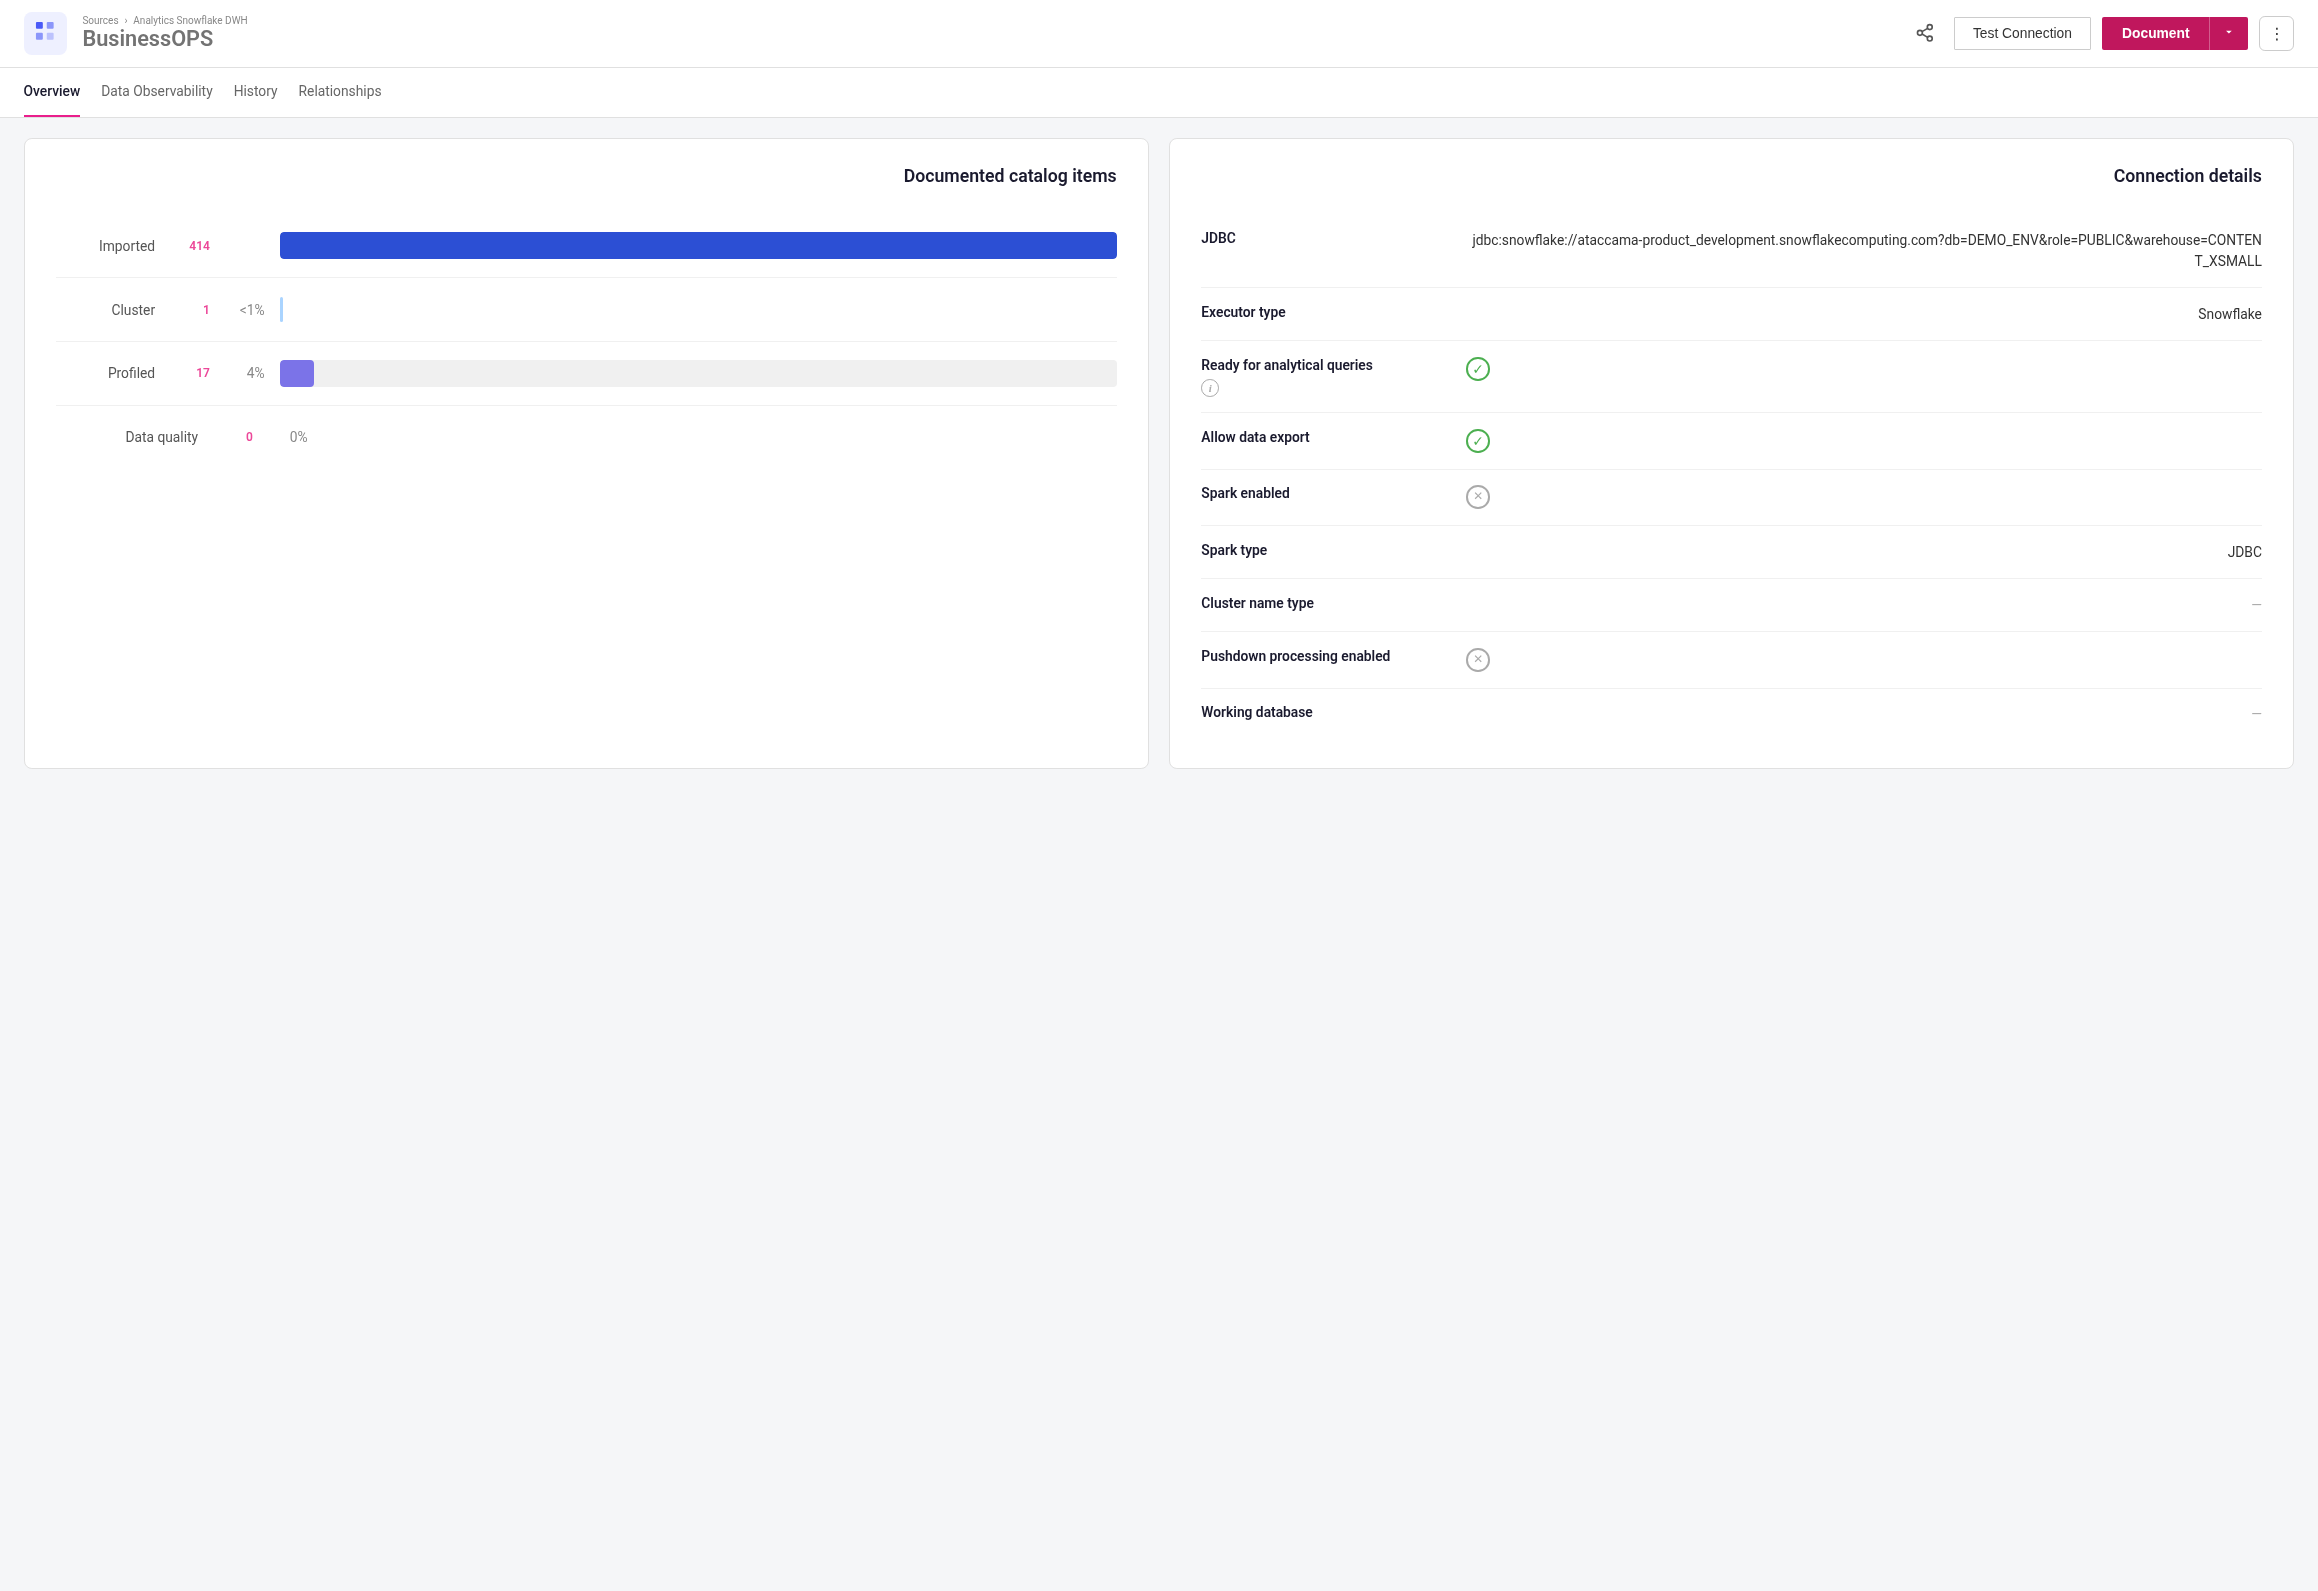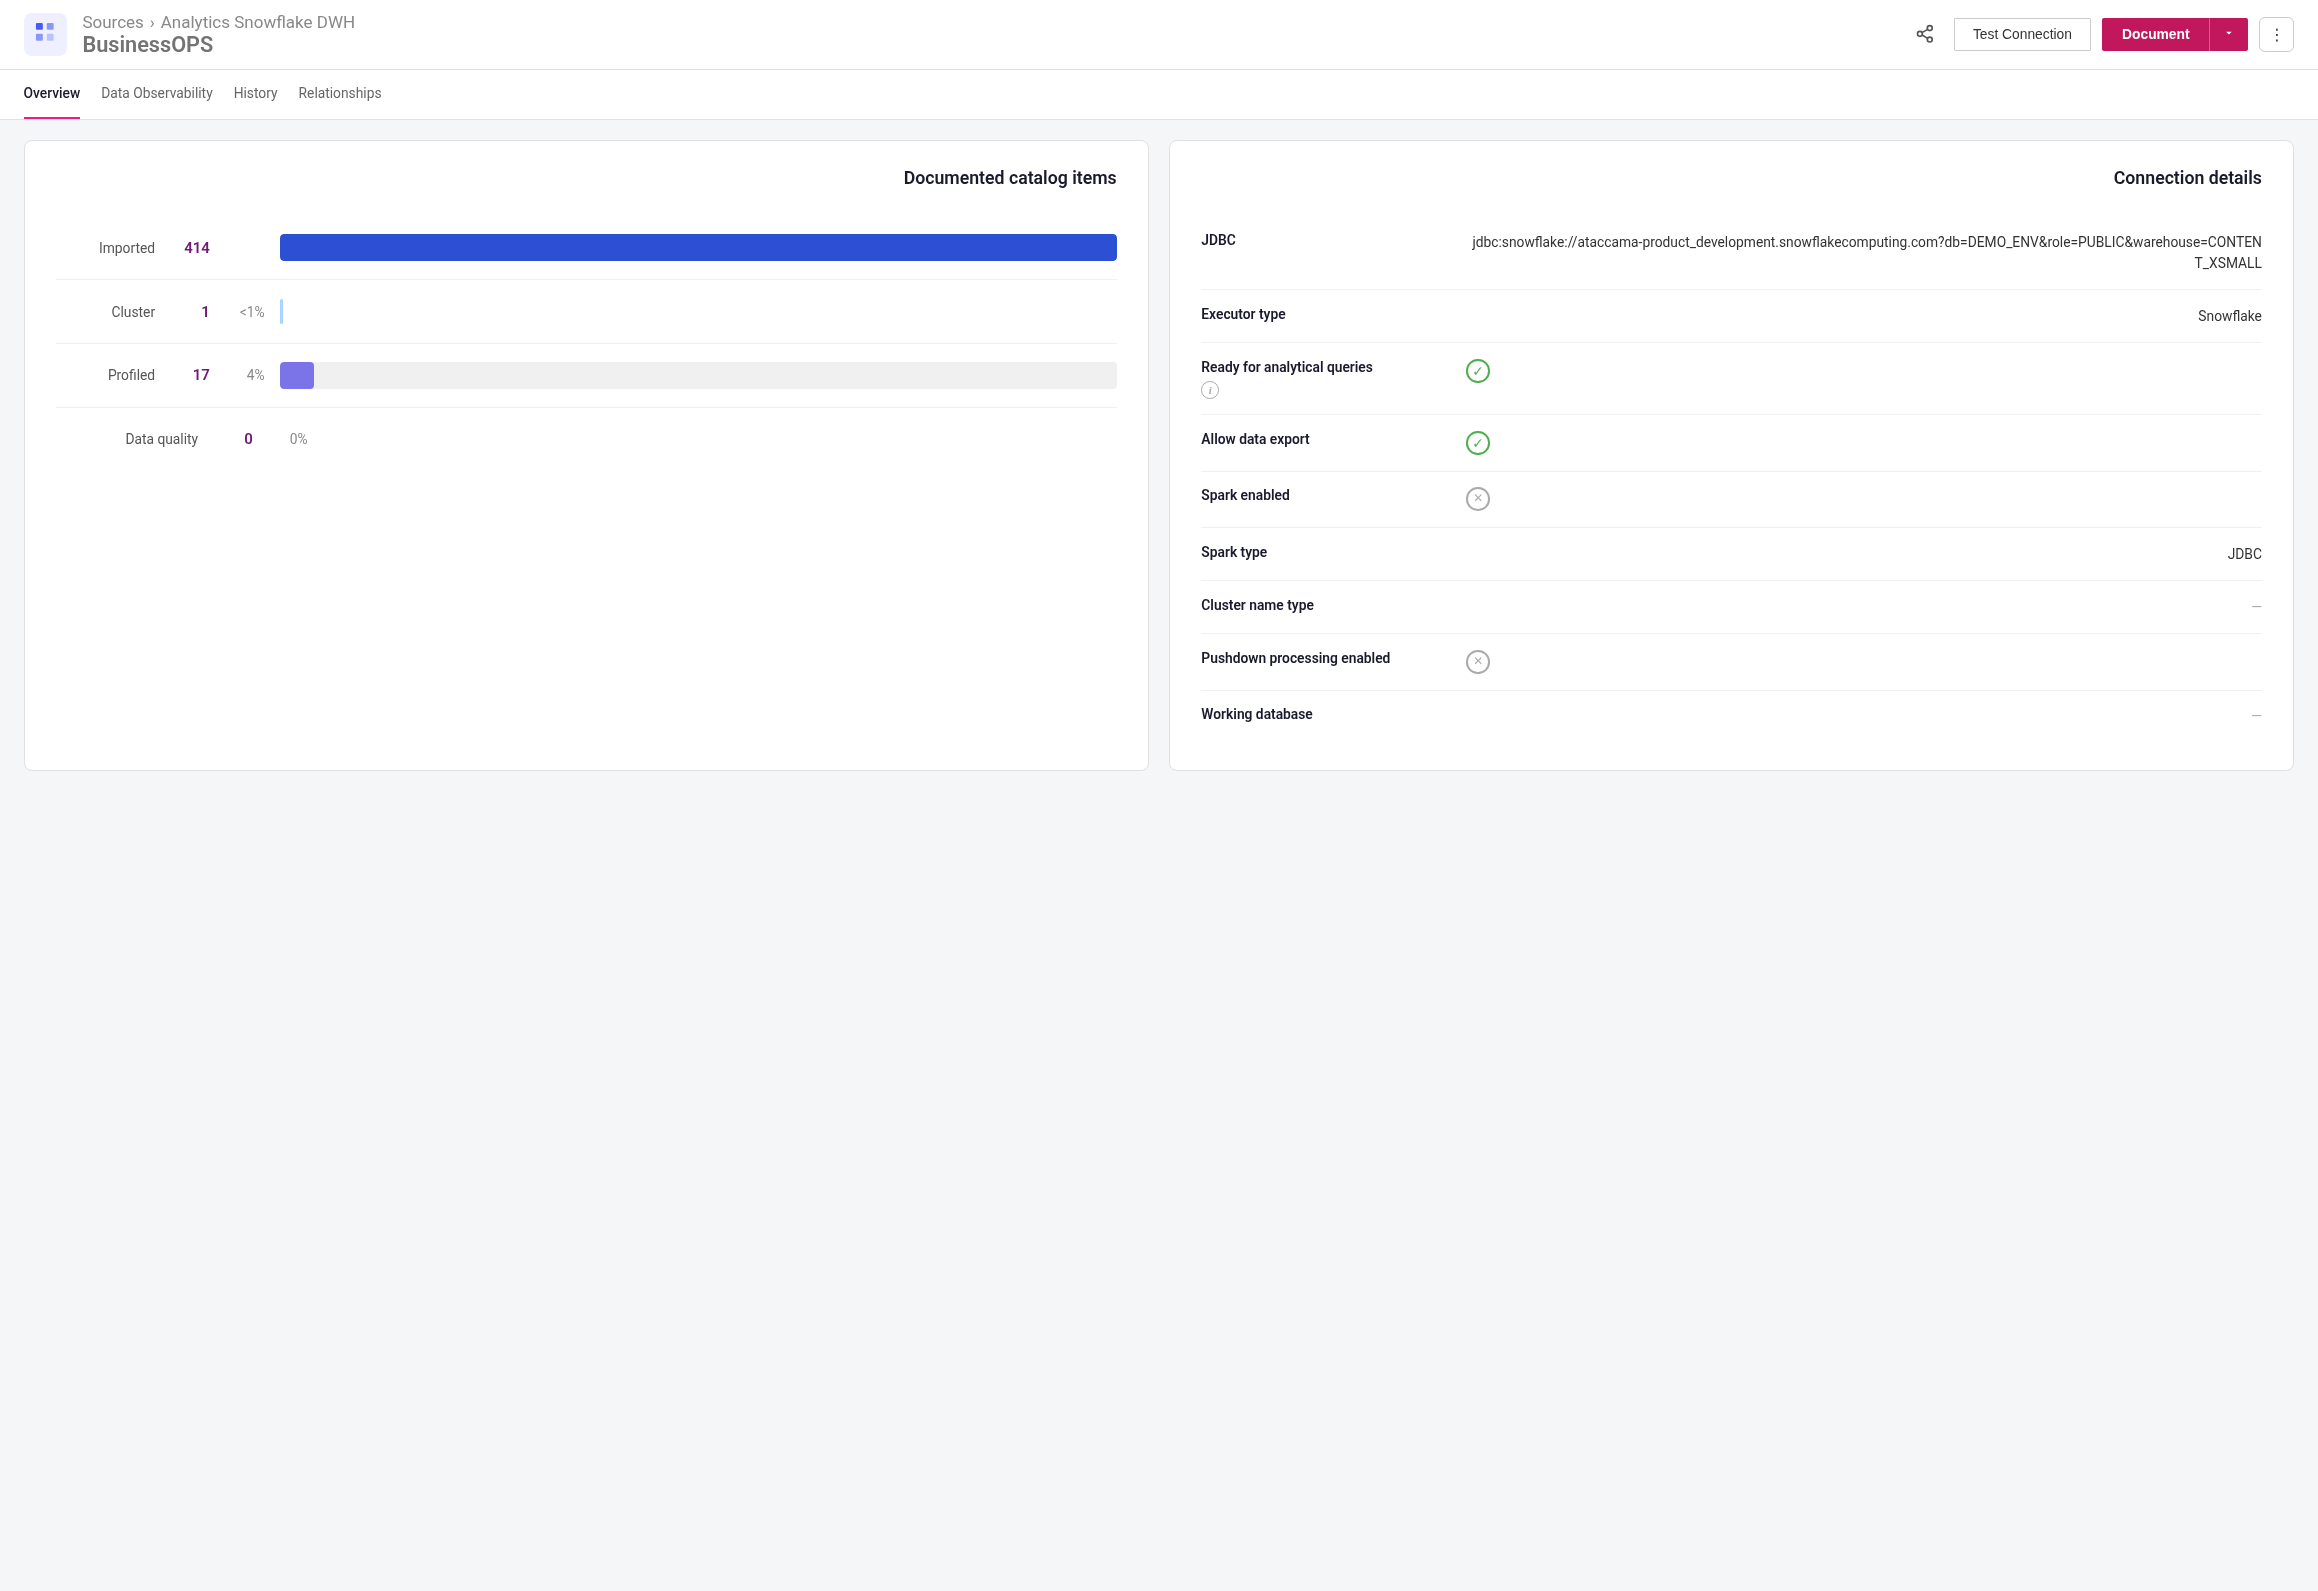--- a/index.html
+++ b/index.html
@@ -17,21 +17,21 @@
     .header-left { display: flex; align-items: center; gap: 15.8px; }
     .logo-box {
       width: 43px; height: 43px;
       background: #eef0ff;
       border-radius: 7.9px;
       display: flex; align-items: center; justify-content: center;
     }
     .logo-icon { color: #4a5af7; font-size: 19.7px; }
     .breadcrumb-title { display: flex; flex-direction: column; }
     .breadcrumb {
-      font-size: 17px;
+      font-size: 10px;
       color: #888;
       display: flex; align-items: center; gap: 5.9px;
     }
     .breadcrumb a { color: #888; text-decoration: none; }
     .page-title { font-size: 21.7px; font-weight: 600; color: #737373; }
     .header-right { display: flex; align-items: center; gap: 11.8px; }
     .share-btn {
       background: none; border: none; cursor: pointer;
       width: 35px; height: 35px;
       display: flex; align-items: center; justify-content: center;
@@ -123,21 +123,21 @@
     
     .catalog-row {
       display: flex;
       align-items: center;
       gap: 15.8px;
       padding: 17.7px 0;
       border-bottom: 1px solid #f0f0f0;
     }
     .catalog-row:last-child { border-bottom: none; margin-left: 43px; }
     .row-label { width: 99px; color: #555; font-size: 13.8px; }
-    .row-num { width: 39px; font-weight: 600; font-size: 15px; color: #701a75; }
+    .row-num { width: 39px; font-weight: 600; font-size: 12px; color: #ec4899; }
     .row-pct { width: 39px; color: #888; font-size: 13.8px; }
     .bar-container { flex: 1; height: 27.6px; background: #f0f0f0; border-radius: 3.9px; overflow: hidden; }
     .bar-fill { height: 100%; border-radius: 3.9px; }
     .bar-blue { background: #2c4fd4; }
     .bar-purple { background: #7b73e8; width: 17.7px; }
 
     
     .conn-row {
       display: flex;
       align-items: flex-start;

